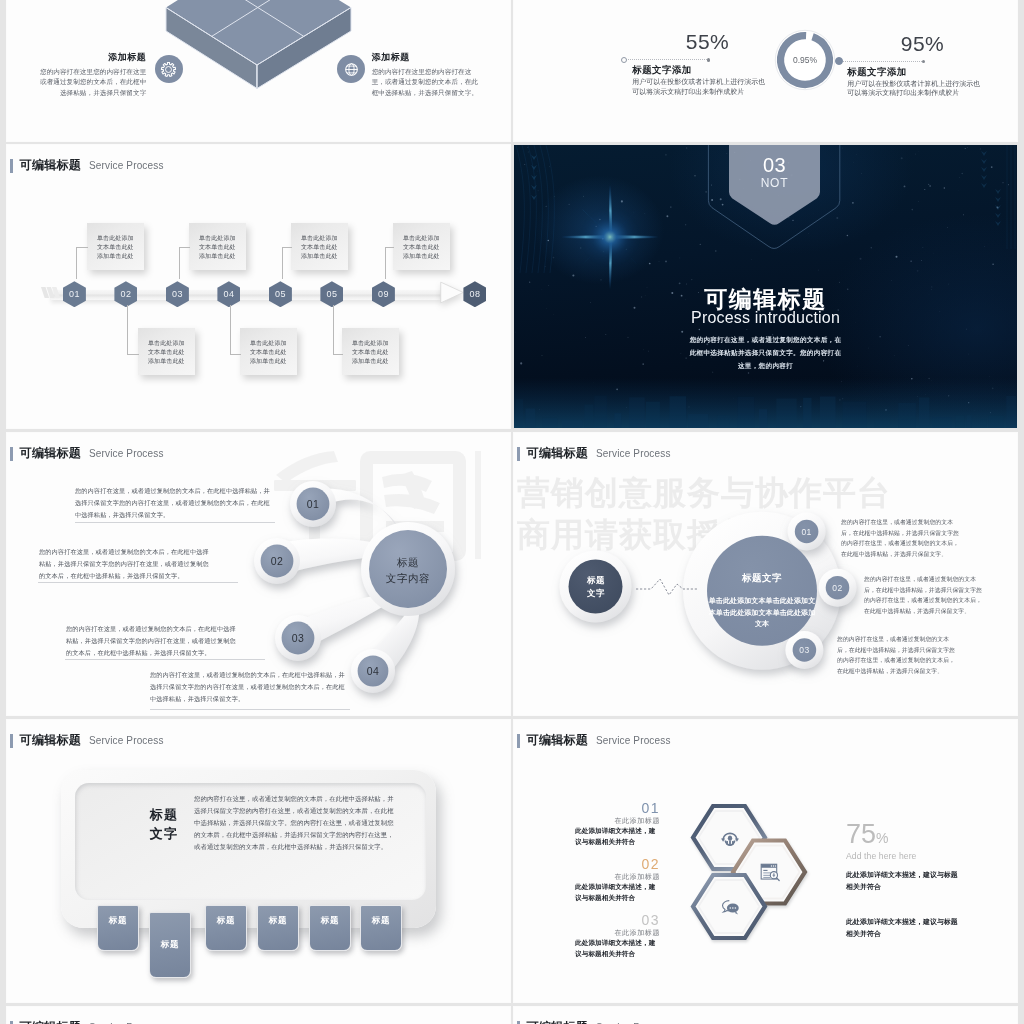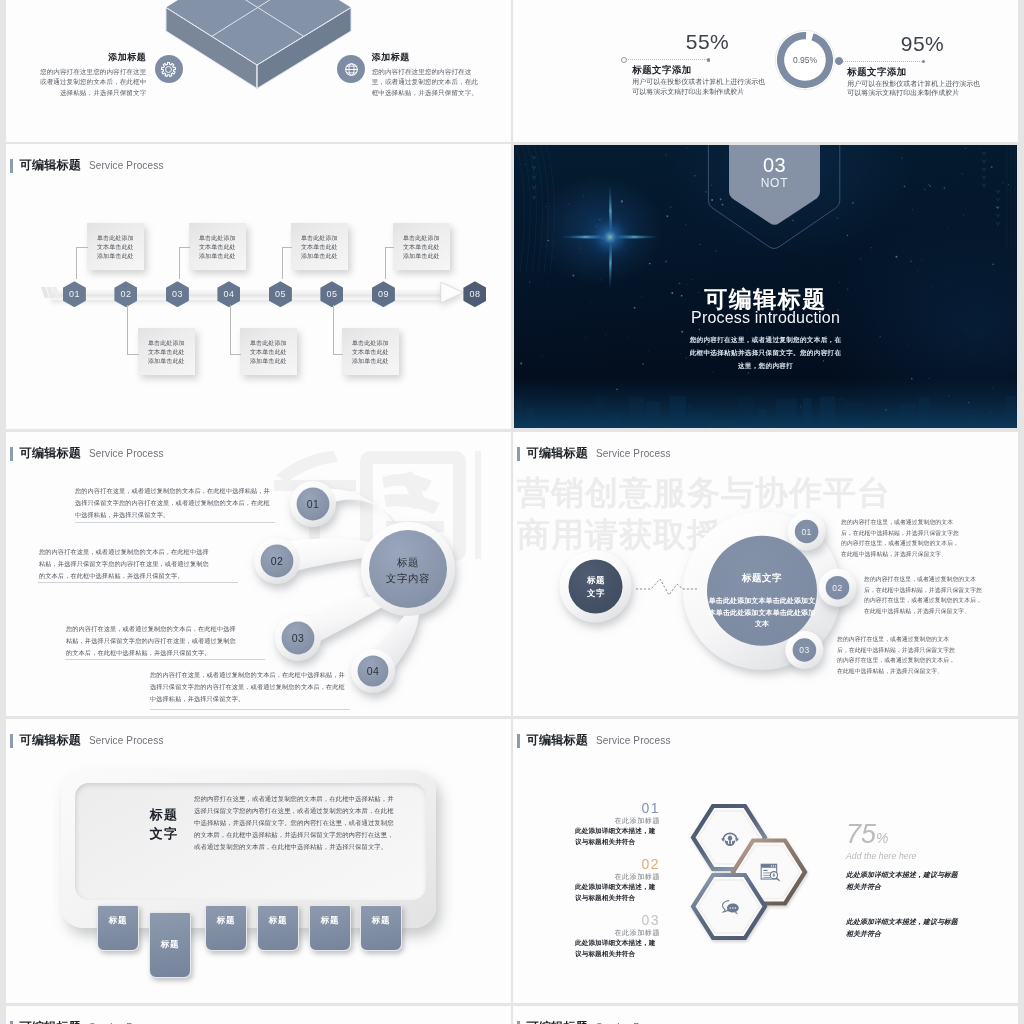--- a/index.html
+++ b/index.html
@@ -152,21 +152,21 @@
   .hx-shapes{position:absolute;left:179px;top:84px;width:148px;height:140px;overflow:visible;}
   .hx-ic{position:absolute;width:24px;height:24px;}
   .hx-ic1{left:203.5px;top:105.5px;}
   .hx-ic2{left:243.5px;top:139.5px;}
   .hx-ic3{left:203.5px;top:174.5px;}
   .hx-item{position:absolute;width:85px;text-align:right;}
   .hx-n{font-size:14px;letter-spacing:1.5px;line-height:16px;}
   .hx-s{font-size:7px;color:#76797f;margin-top:0;letter-spacing:.6px;}
   .hx-b{font-size:6.6px;font-weight:bold;color:#23272e;line-height:10.5px;text-align:left;
         margin-top:0;letter-spacing:.1px;}
-  .hx-stat{position:absolute;left:332px;top:101px;width:160px;font-style:italic;}
+  .hx-stat{position:absolute;left:332px;top:101px;width:160px;}
   .hx-num{font-size:27px;color:#bcbcbc;letter-spacing:0;line-height:27px;}
   .hx-pct{font-size:14px;}
   .hx-sub{font-size:8.6px;color:#b6b6b6;letter-spacing:.1px;margin-top:-1px;}
   .hx-bd{font-size:6.9px;font-weight:bold;color:#23272e;line-height:11.6px;margin-top:8px;
          width:114px;letter-spacing:.1px;}
   .hx-bd2{margin-top:24px;}
   
   .s-b1{left:7px;top:1007px;width:503px;height:282px;}
   .s-b2{left:514px;top:1007px;width:503px;height:282px;}
 </style>

